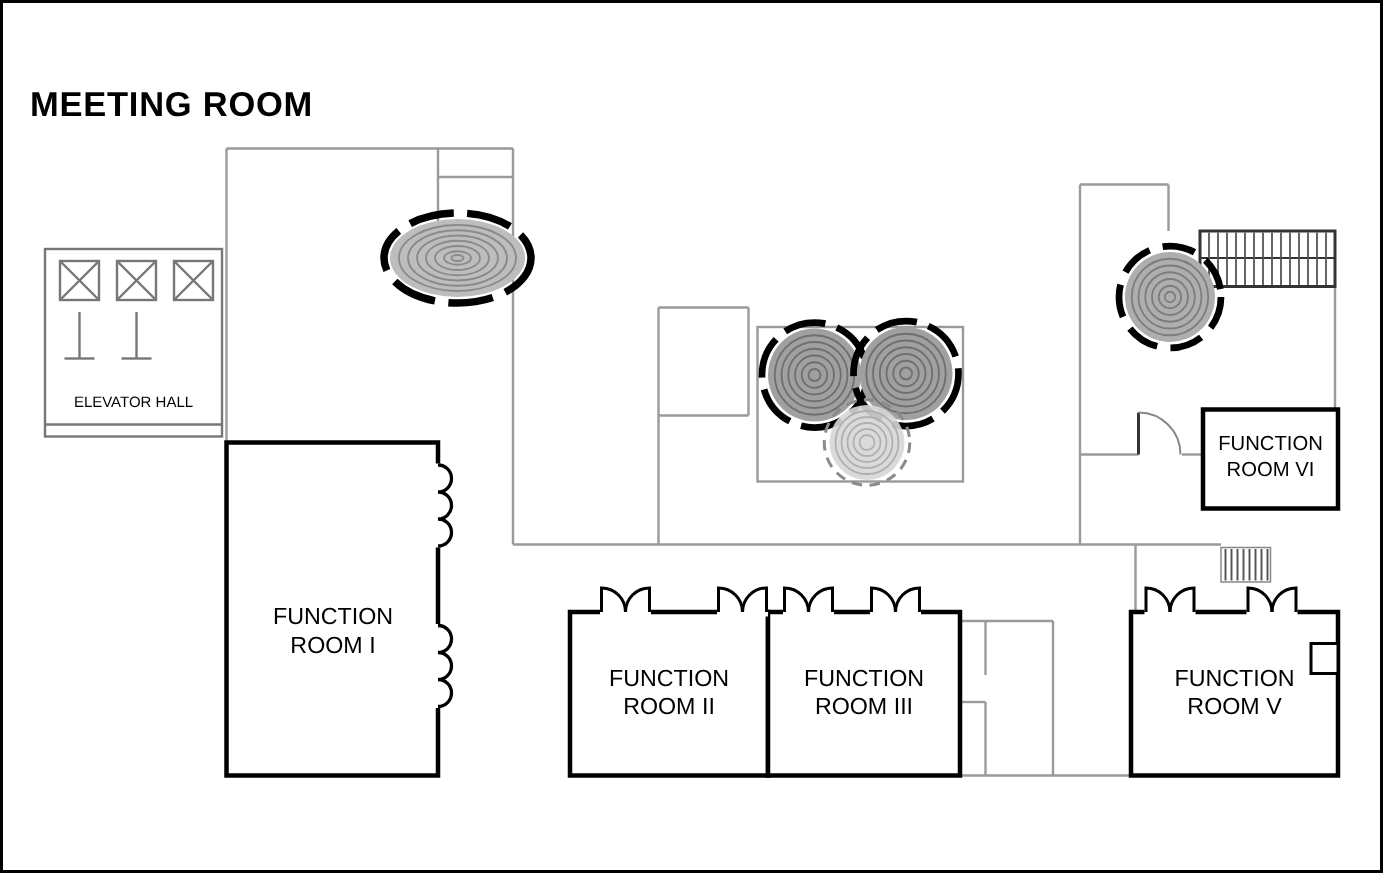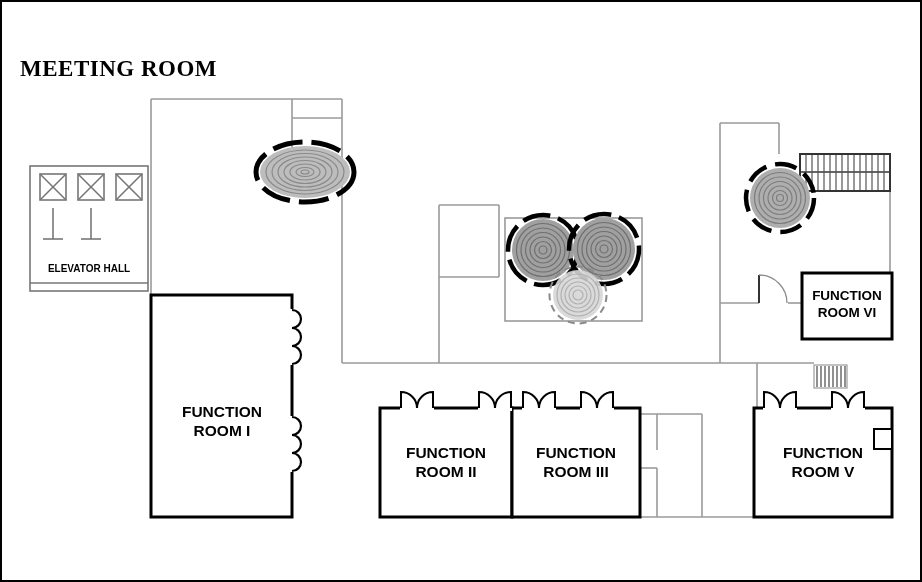--- a/index.html
+++ b/index.html
@@ -3,26 +3,26 @@
 <meta charset="utf-8">
 <style>
   html,body{margin:0;padding:0;background:#ffffff;}
   #plan{
     position:relative;width:922px;height:582px;box-sizing:border-box;
     border:2px solid #000;background:#fff;overflow:hidden;
     font-family:"Liberation Sans",sans-serif;
   }
   #plan svg{position:absolute;left:0;top:0;}
   .lbl{
-    position:absolute;font-weight:bold;color:#000;text-align:center;
+    position:absolute;font-weight:normal;color:#000;text-align:center;
     white-space:pre-line;line-height:1.25;
   }
   #title{
     position:absolute;left:18px;top:54px;font-size:23px;font-weight:bold;
-    letter-spacing:.5px;color:#000;font-family:Liberation Serif, serif;
+    letter-spacing:.5px;color:#000;
   }
 </style>
 </head>
 <body>
 
 <div id="plan">
 
   <svg width="922" height="582" viewBox="0 0 922 582">
 
     <g stroke="#9a9a9a" stroke-width="1.6" fill="none">

